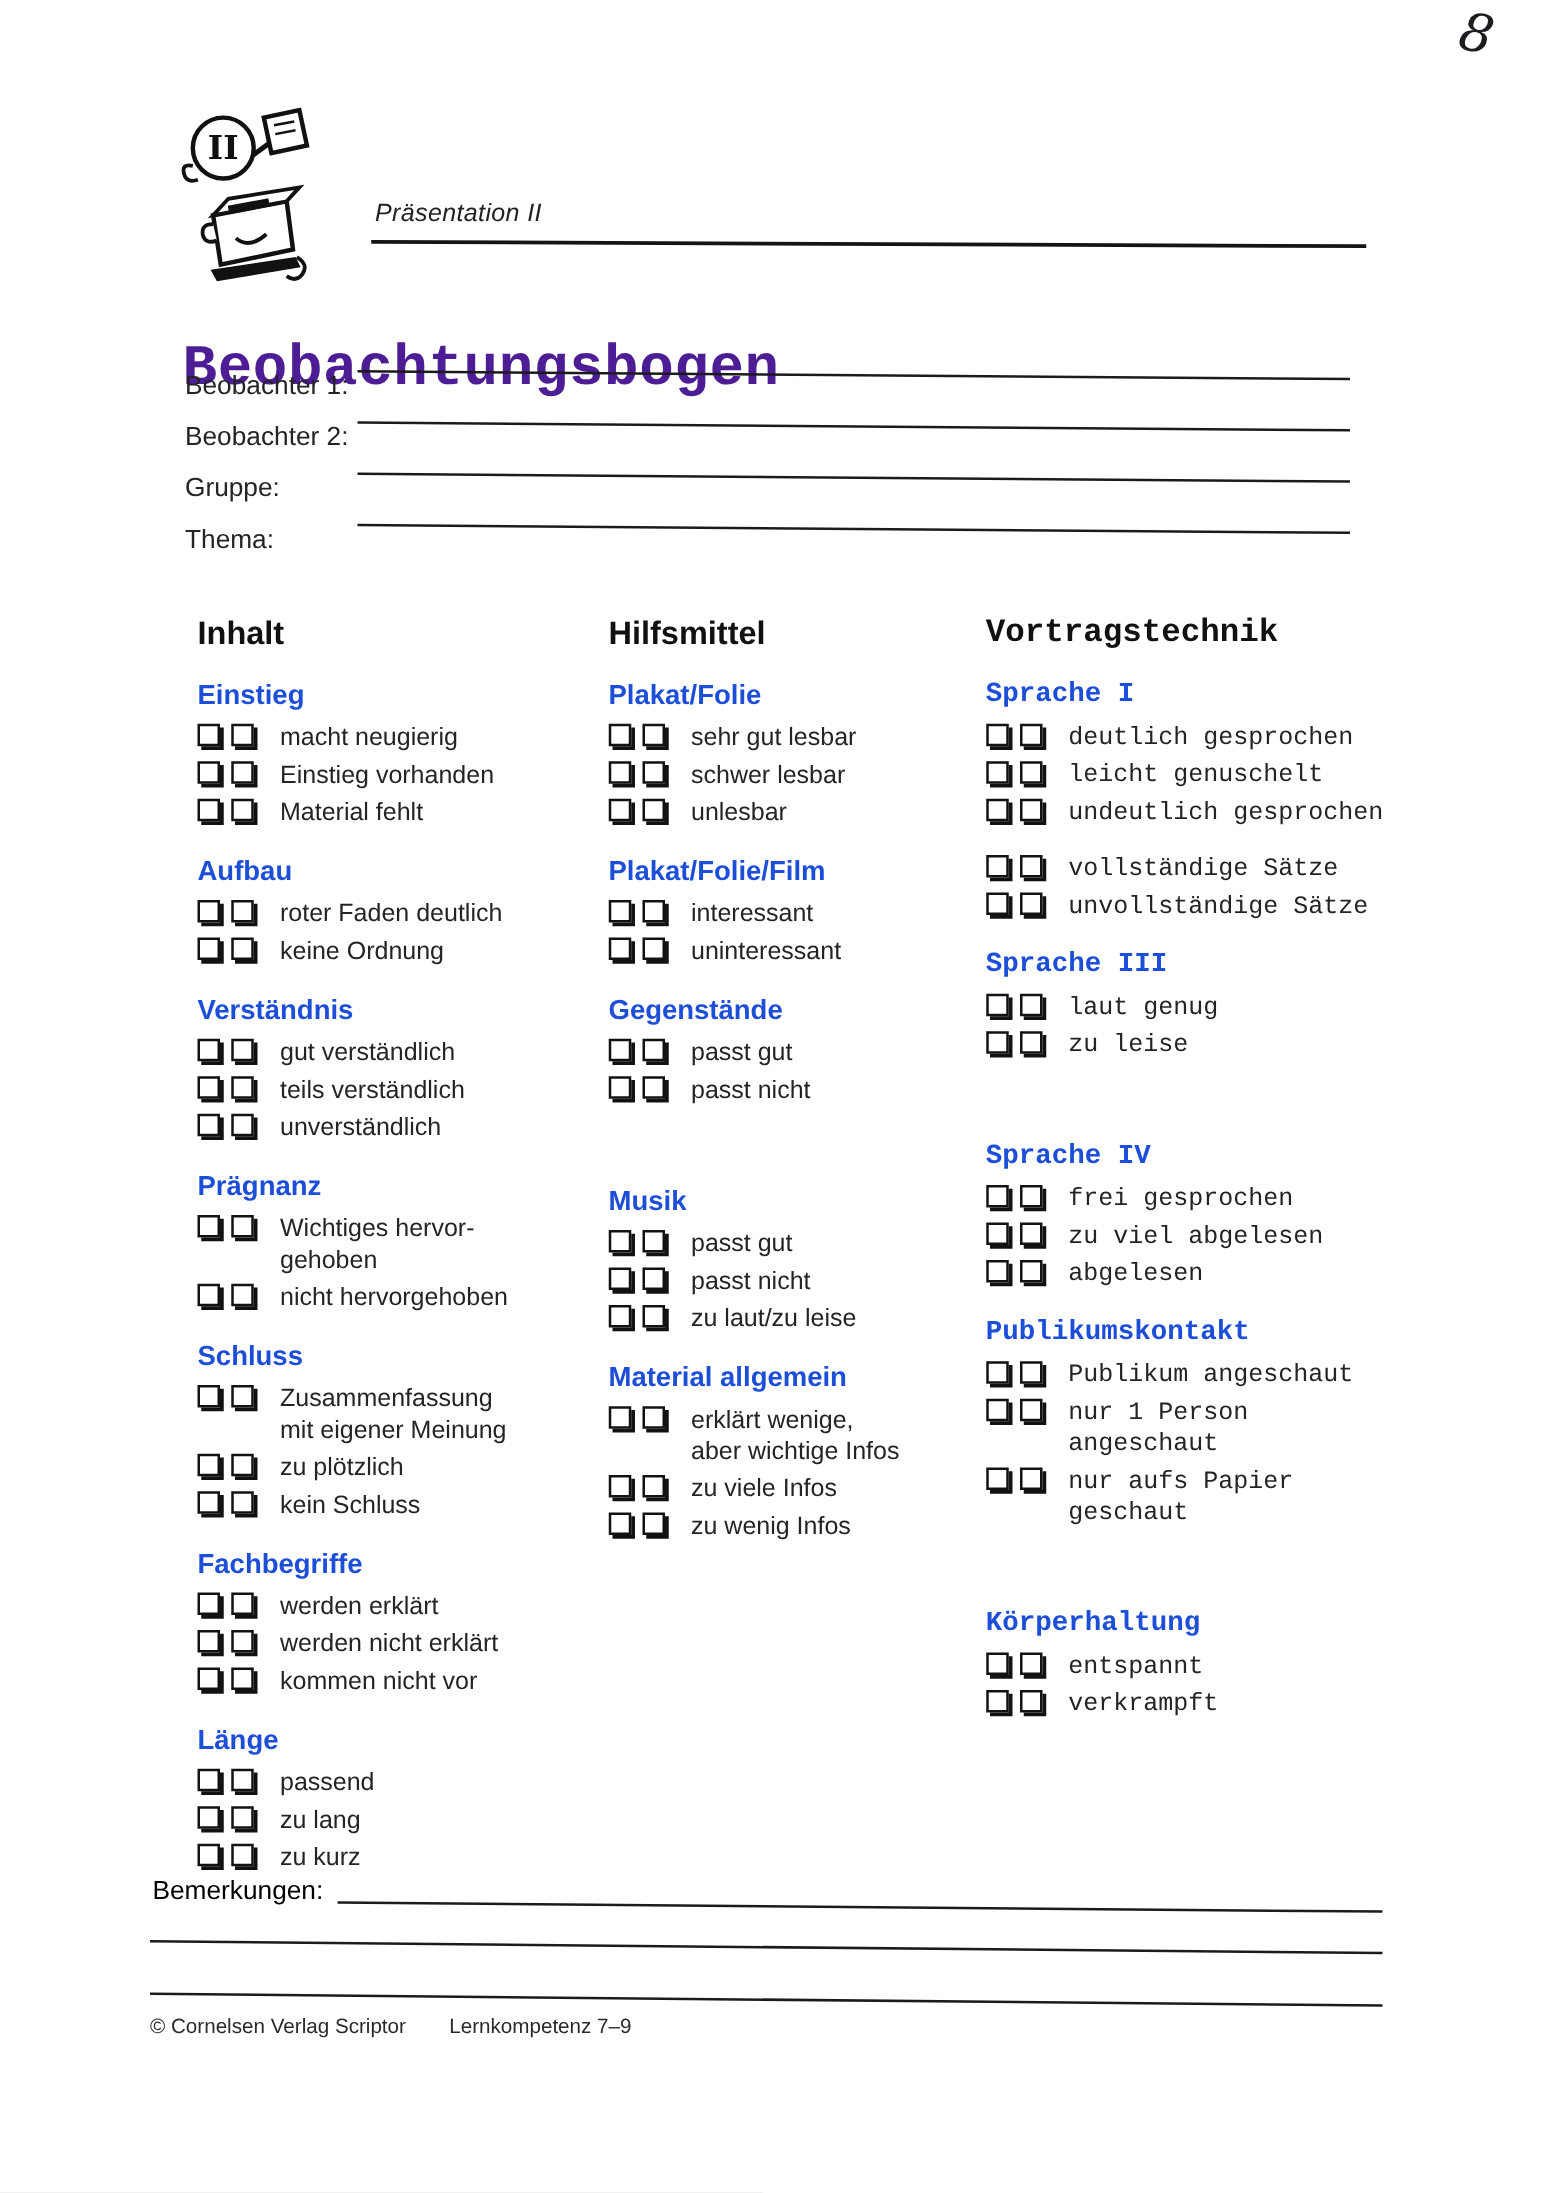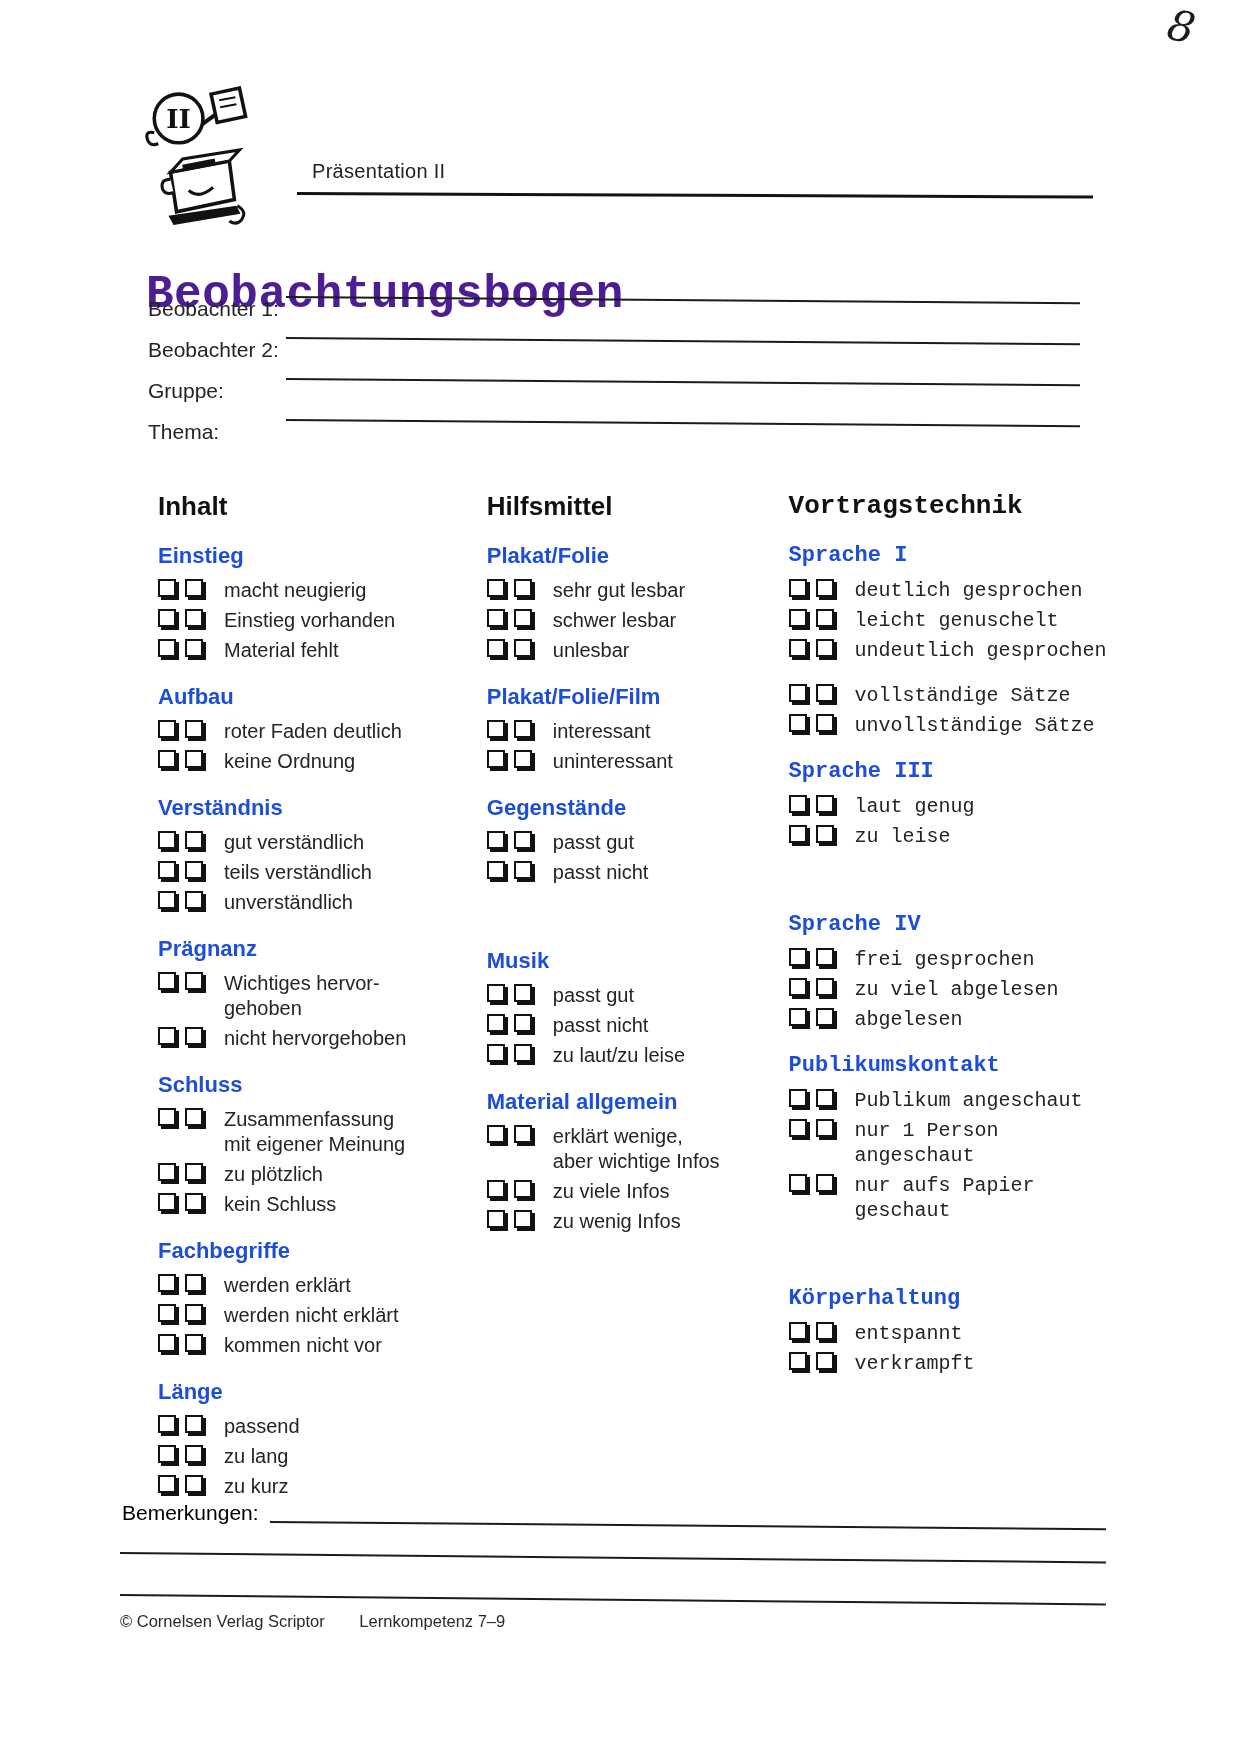--- a/index.html
+++ b/index.html
@@ -10,22 +10,22 @@
   }
   
   .hand8{
     position:absolute; left:1168px; top:2px;
     font-family:"DejaVu Serif", serif; font-style:italic;
     font-size:42px; color:#1b1b20; transform:rotate(12deg);
   }
   
   .logo{ position:absolute; left:140px; top:86px; width:132px; height:142px; }
   .tab-label{
-    position:absolute; left:312px; top:160px;
-    font-size:20px; letter-spacing:.3px; color:#222;
+    position:absolute; left:300px; top:160px;
+    font-size:20px; letter-spacing:.3px; color:#222;font-style:italic;
   }
   .tab-line{
     position:absolute; left:297px; top:192px; width:796px; height:3px;
     background:#141414; transform:rotate(.25deg); transform-origin:left center;
   }
   
   .title{
     position:absolute; left:146px; top:238px;
     font-size:46px; font-weight:bold; letter-spacing:.5px; color:#4c1d95;font-family:Liberation Mono, monospace;
   }

